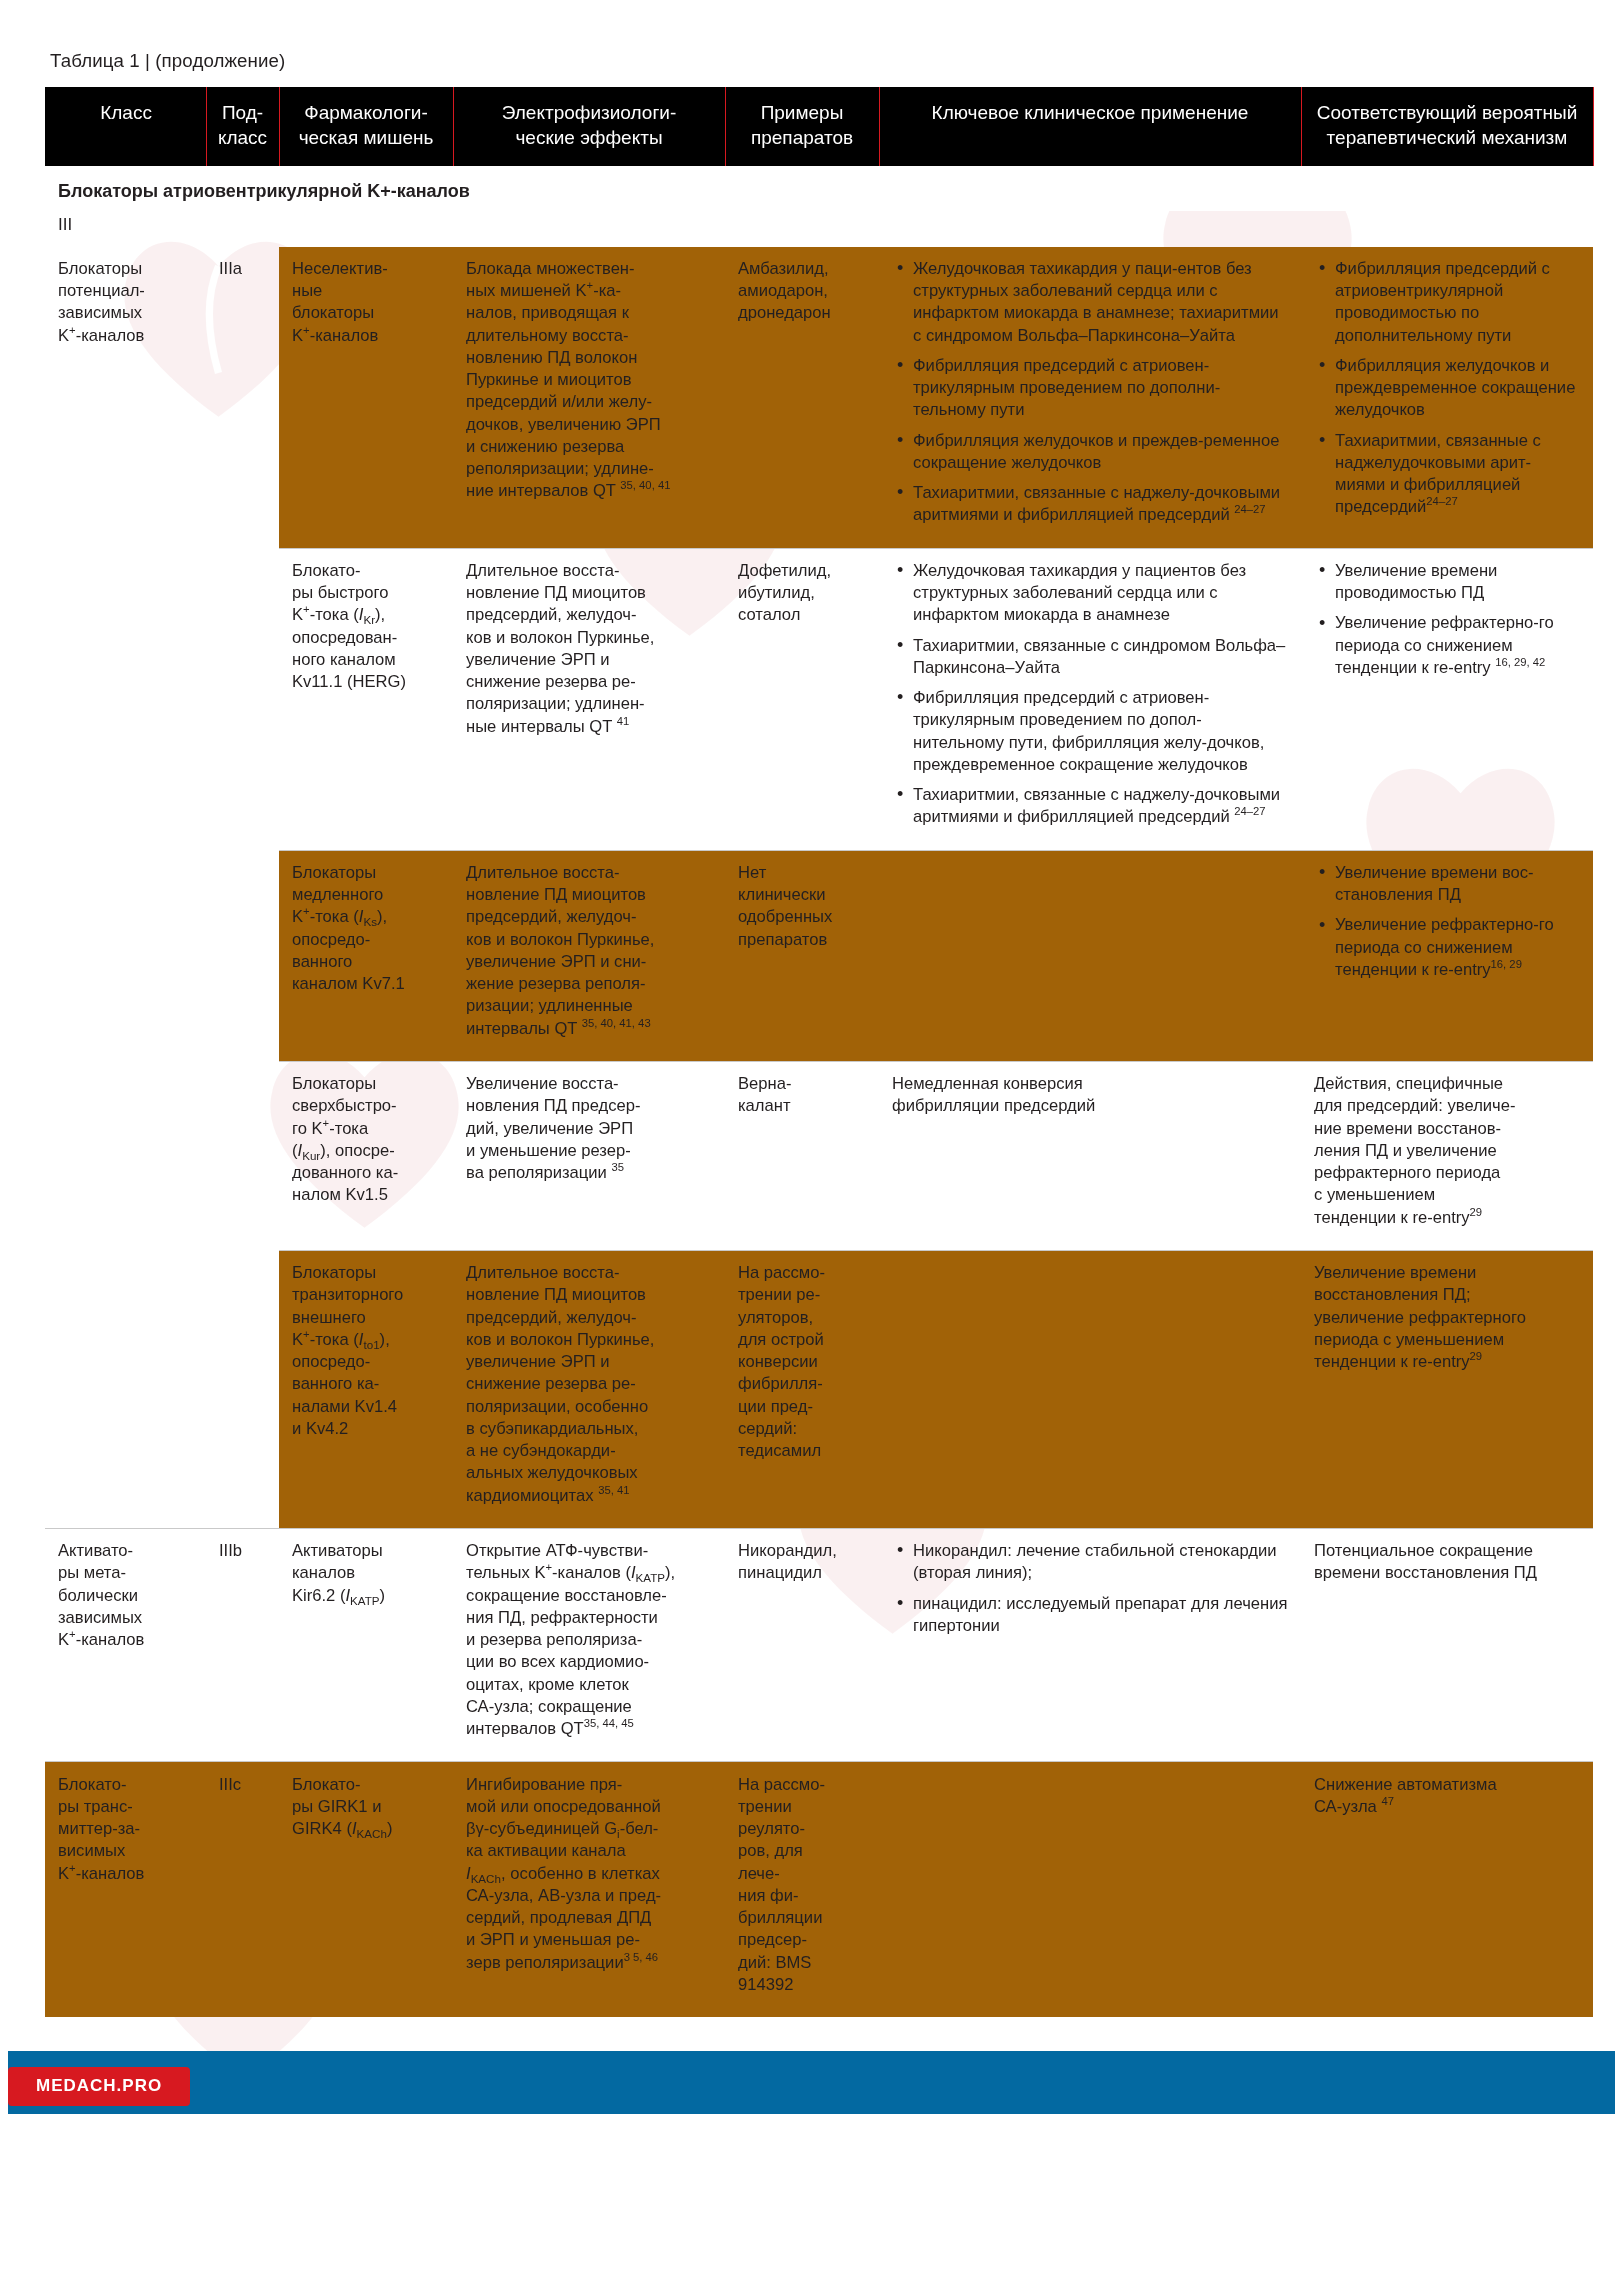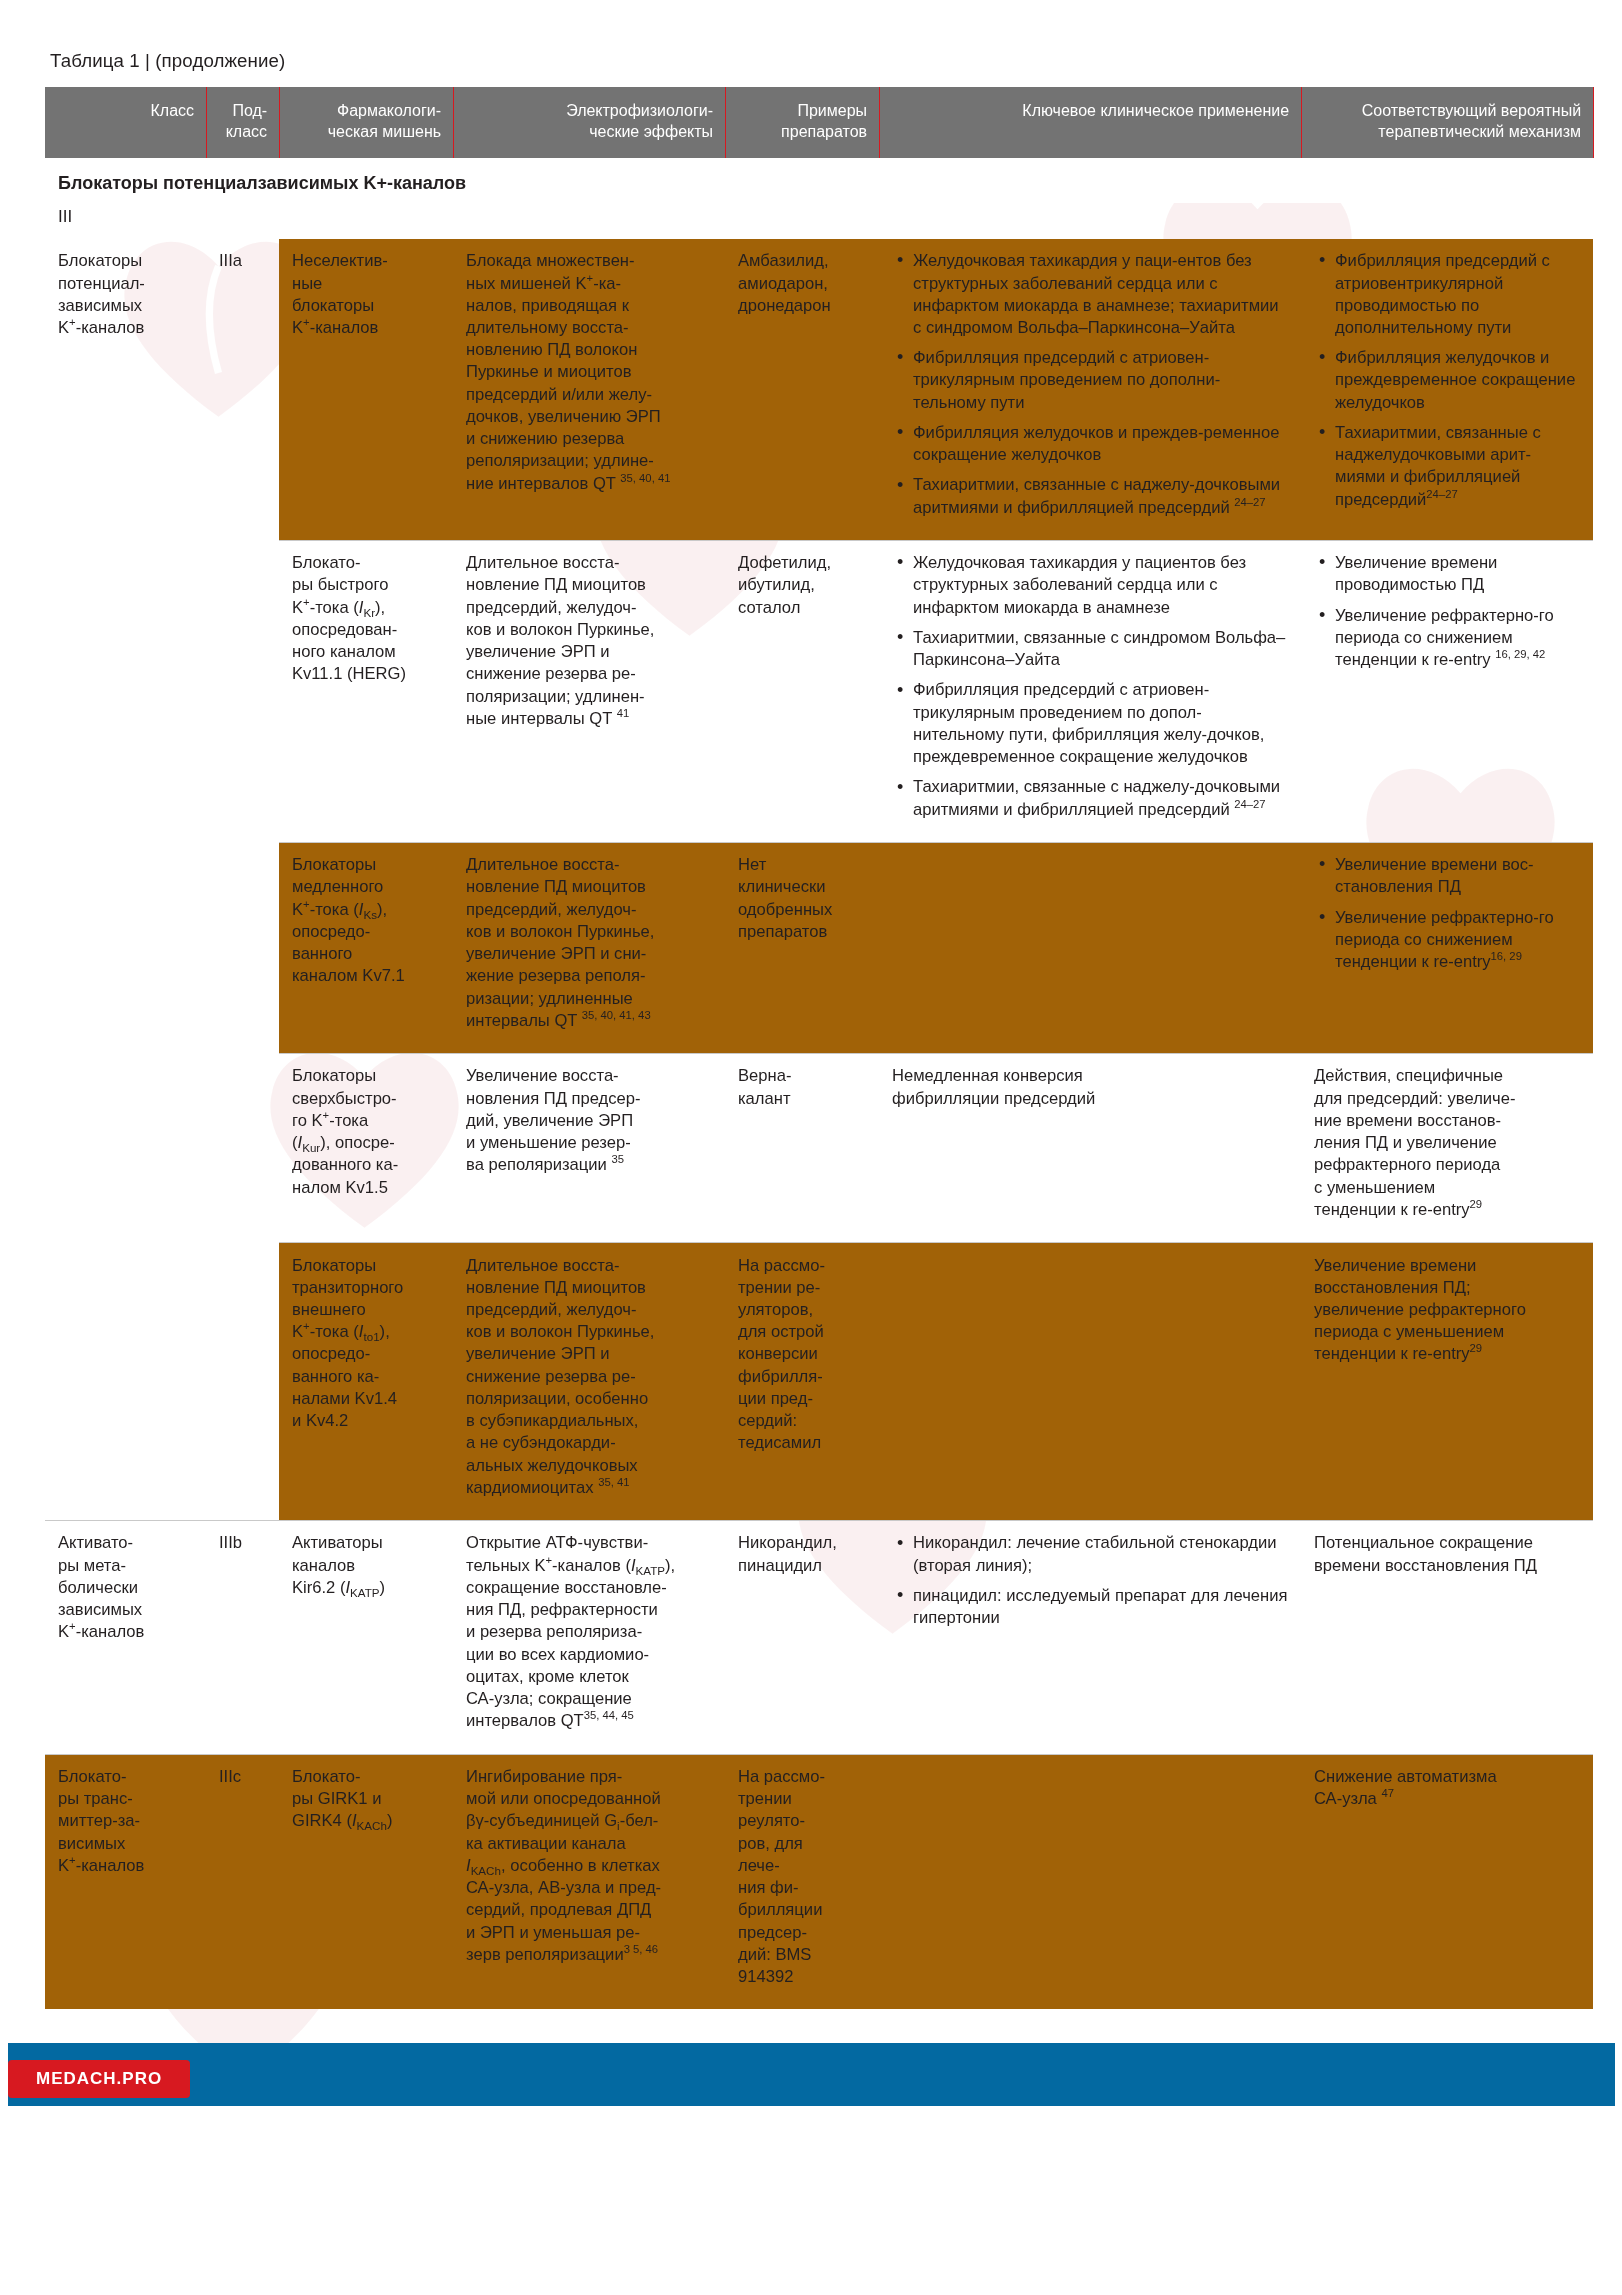--- a/index.html
+++ b/index.html
@@ -38,26 +38,26 @@
   }
   table.main {
     position: relative;
     z-index: 1;
     width: 1548px;
     margin: 0 37px 0 37px;
     border-collapse: collapse;
     table-layout: fixed;
   }
   thead th {
-    background: #737373;
+    background: #000000;
     color: #ffffff;
     font-weight: normal;
-    font-size: 16px;
+    font-size: 19px;
     line-height: 1.28;
-    text-align: right;
+    text-align: center;
     vertical-align: top;
     padding: 14.6px 11.4px 16px 11.4px;
     border-right: 1.6px solid #d71920;
   }
   thead th:first-child { padding-left: 13px; }
   .band td {
     background: #ffffff;
     font-size: 18px;
     font-weight: bold;
     padding: 13px 11.4px 8px 13px;
@@ -182,21 +182,21 @@
         <th>Под-<br>класс</th>
         <th>Фармакологи-<br>ческая мишень</th>
         <th>Электрофизиологи-<br>ческие эффекты</th>
         <th>Примеры<br>препаратов</th>
         <th><span>Ключевое клиническое применение</span></th>
         <th>Соответствующий вероятный<br>терапевтический механизм</th>
       </tr>
     </thead>
     <tbody>
       <tr class="band">
-        <td colspan="7">Блокаторы потенциалзависимых K+-каналов</td>
+        <td colspan="7">Блокаторы атриовентрикулярной K+-каналов</td>
       </tr>
       <tr class="roman-row">
         <td colspan="7">III</td>
       </tr>
 
       <tr>
         <td rowspan="5">Блокаторы<br>потенциал-<br>зависимых<br>K<sup>+</sup>-каналов</td>
         <td rowspan="5">IIIa</td>
         <td class="shade">Неселектив-<br>ные<br>блокаторы<br>K<sup>+</sup>-каналов</td>
         <td class="shade">Блокада множествен-<br>ных мишеней K<sup>+</sup>-ка-<br>налов, приводящая к<br>длительному восста-<br>новлению ПД волокон<br>Пуркинье и миоцитов<br>предсердий и/или желу-<br>дочков, увеличению ЭРП<br>и снижению резерва<br>реполяризации; удлине-<br>ние интервалов QT <sup>35, 40, 41</sup></td>

